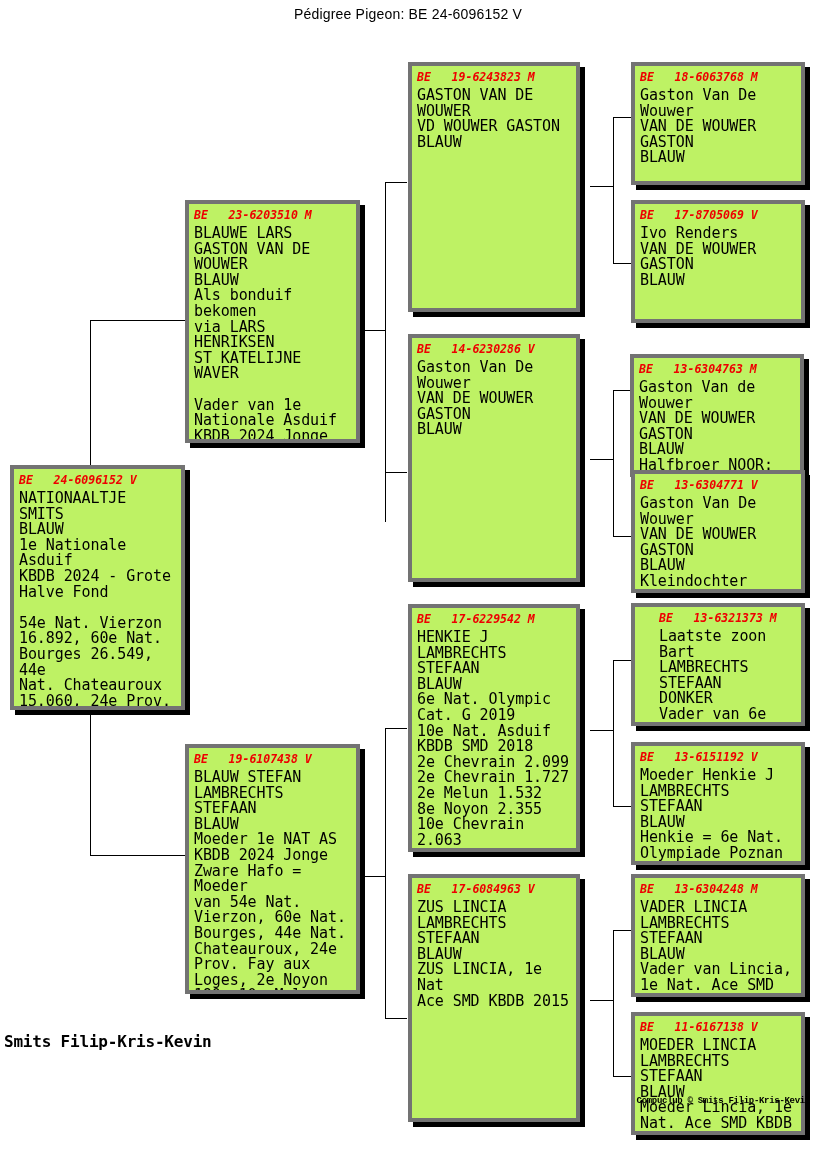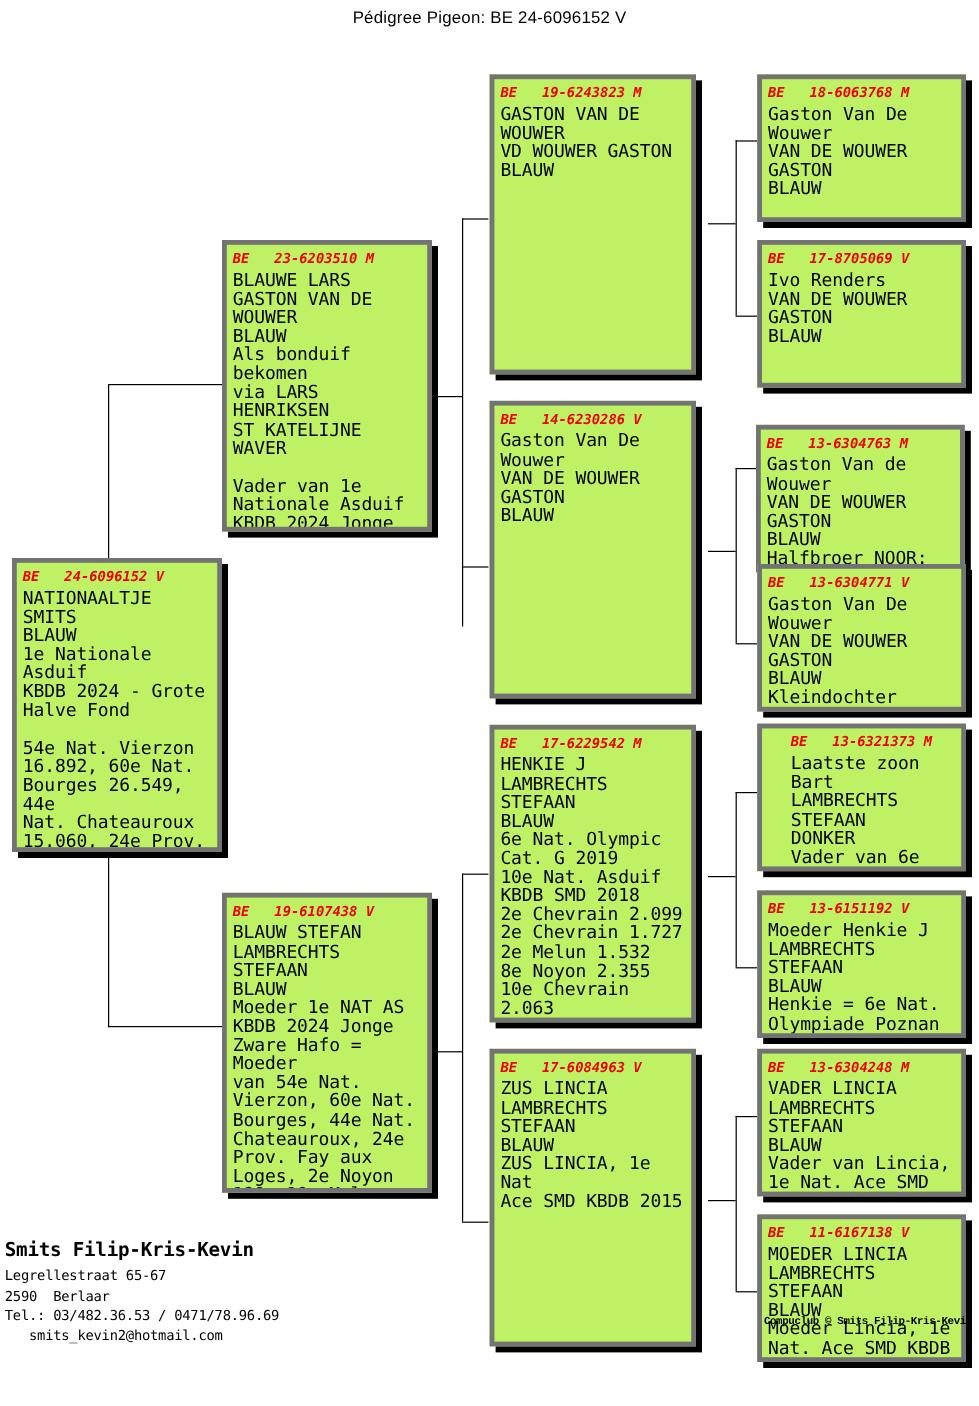--- a/index.html
+++ b/index.html
@@ -73,21 +73,21 @@
     left: 4px;
     top: 1032px;
     width: 420px;
   }
   #owner-name {
     font-family: "DejaVu Sans Mono", "Liberation Mono", monospace;
     font-size: 16px;
     font-weight: bold;
     color: #000000;
     letter-spacing: -0.2px;
-    margin-bottom: 4px;
+    margin-bottom: 20px;
   }
   #owner-address {
     font-family: "DejaVu Sans Mono", "Liberation Mono", monospace;
     font-size: 11.5px;
     color: #000000;
     white-space: pre;
     line-height: 16.5px;
     letter-spacing: -0.2px;
   }
   #compuclub {
@@ -294,19 +294,15 @@
   <div class="ring">BE   11-6167138 V</div>
   <div class="lines">MOEDER LINCIA
 LAMBRECHTS STEFAAN
 BLAUW
 Moeder Lincia, 1e
 Nat. Ace SMD KBDB</div>
 </div>
 
 <div id="owner-block">
   <div id="owner-name">Smits Filip-Kris-Kevin</div>
-  <div id="owner-address">Legrellestraat 65-67
-2590  Berlaar
-Tel.: 03/482.36.53 / 0471/78.96.69
-   smits_kevin2@hotmail.com</div>
 </div>
 
 <div id="compuclub">Compuclub © Smits Filip-Kris-Kevin</div>
 
 </body></html>

